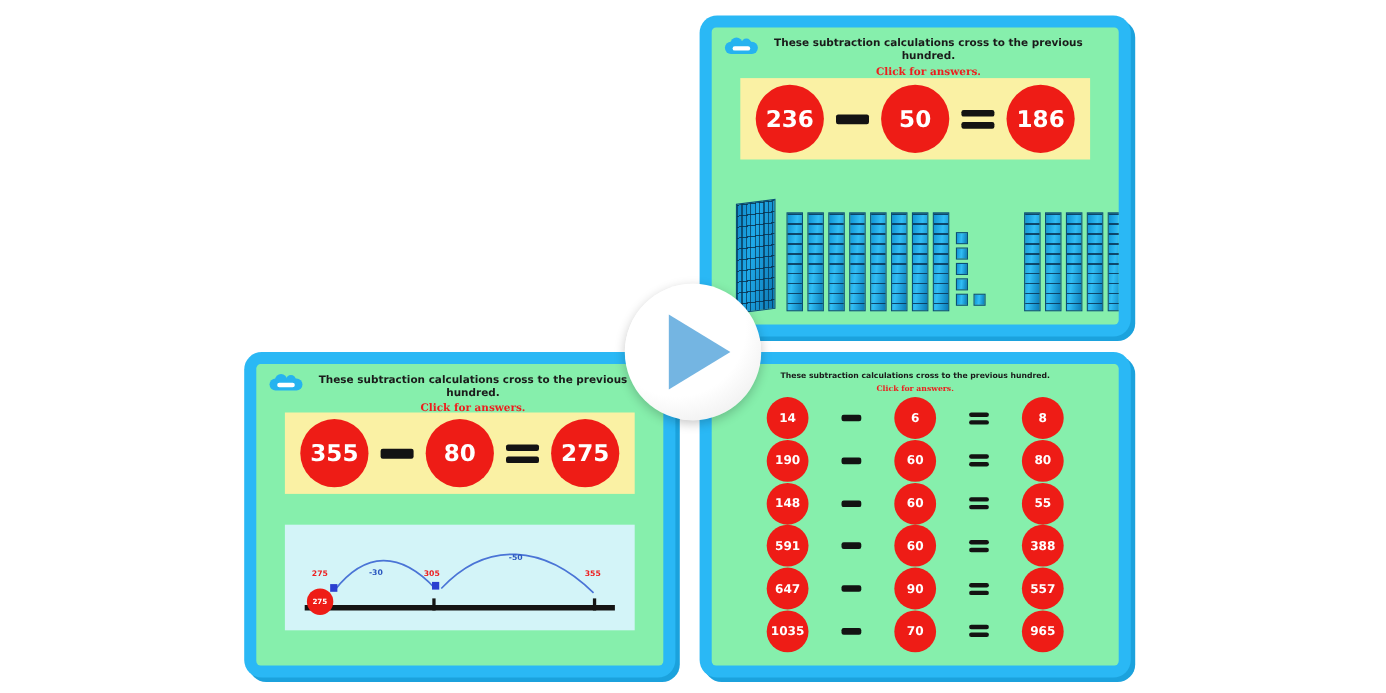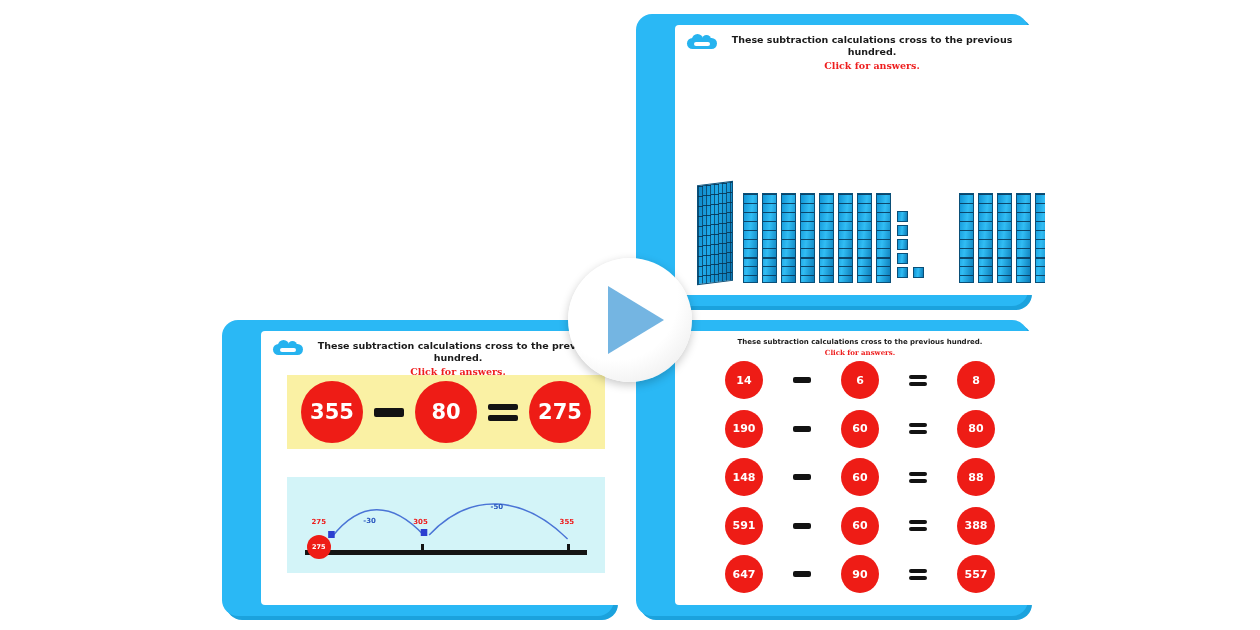--- a/index.html
+++ b/index.html
@@ -13,25 +13,24 @@
   .slide{
     position:absolute;
     background:#2ab8f5;
     border-radius:16px;
     box-shadow:4px 4px 0 0 #1ba2dd;
     padding:11px;
     box-sizing:border-box;
   }
   .slide .page{
     width:100%;height:100%;
-    background:#ffffff;
+    background:#86efac;
     border-radius:4px;
     position:relative;
     overflow:hidden;
-    margin-left:28px;
   }
 
   #slide-tl{left:222px;top:14px;width:392px;height:292px;}
   #slide-tr{left:636px;top:14px;width:392px;height:292px;}
   #slide-bl{left:222px;top:320px;width:392px;height:296px;}
   #slide-br{left:636px;top:320px;width:392px;height:296px;}
 
   
   .logo{
     position:absolute;left:12px;top:10px;width:30px;height:16px;
@@ -236,20 +235,32 @@
     <div class="page">
       <div class="logo">
         <div class="cloud"></div>
           <div class="bar"></div>
       </div>
       <div class="hdr">
         <span class="l1">These subtraction calculations cross to the previous hundred.</span>
         <span class="l2">Click for answers.</span>
       </div>
 
+      <div class="eq-band large" style="top:46px;">
+        <div class="bubble">236</div>
+        <div class="sym minus">
+            <i class="b"></i>
+          </div>
+        <div class="bubble">50</div>
+        <div class="sym equals">
+            <i class="b"></i>
+            <i class="b"></i>
+          </div>
+        <div class="bubble">186</div>
+      </div>
 
       <div class="blocks" id="base-ten-blocks">
           <div class="flat" style="left: 0px;"></div>
           <div class="rod" style="left: 46px;"></div>
           <div class="rod" style="left: 65px;"></div>
           <div class="rod" style="left: 84px;"></div>
           <div class="rod" style="left: 103px;"></div>
           <div class="rod" style="left: 122px;"></div>
           <div class="rod" style="left: 141px;"></div>
           <div class="rod" style="left: 160px;"></div>
@@ -348,21 +359,21 @@
           <div class="eq-row">
             <div class="bubble">148</div>
             <div class="sym minus">
               <i class="b"></i>
             </div>
             <div class="bubble">60</div>
             <div class="sym equals">
               <i class="b"></i>
               <i class="b"></i>
             </div>
-            <div class="bubble">88</div>
+            <div class="bubble">55</div>
           </div>
           <div class="eq-row">
             <div class="bubble">591</div>
             <div class="sym minus">
               <i class="b"></i>
             </div>
             <div class="bubble">60</div>
             <div class="sym equals">
               <i class="b"></i>
               <i class="b"></i>
@@ -373,20 +384,32 @@
             <div class="bubble">647</div>
             <div class="sym minus">
               <i class="b"></i>
             </div>
             <div class="bubble">90</div>
             <div class="sym equals">
               <i class="b"></i>
               <i class="b"></i>
             </div>
             <div class="bubble">557</div>
+          </div>
+          <div class="eq-row">
+            <div class="bubble">1035</div>
+            <div class="sym minus">
+              <i class="b"></i>
+            </div>
+            <div class="bubble">70</div>
+            <div class="sym equals">
+              <i class="b"></i>
+              <i class="b"></i>
+            </div>
+            <div class="bubble">965</div>
           </div>
         </div>
     </div>
   </div>
 
   <div class="play-btn">
     <div class="play-tri"></div>
   </div>
 
 </div>

